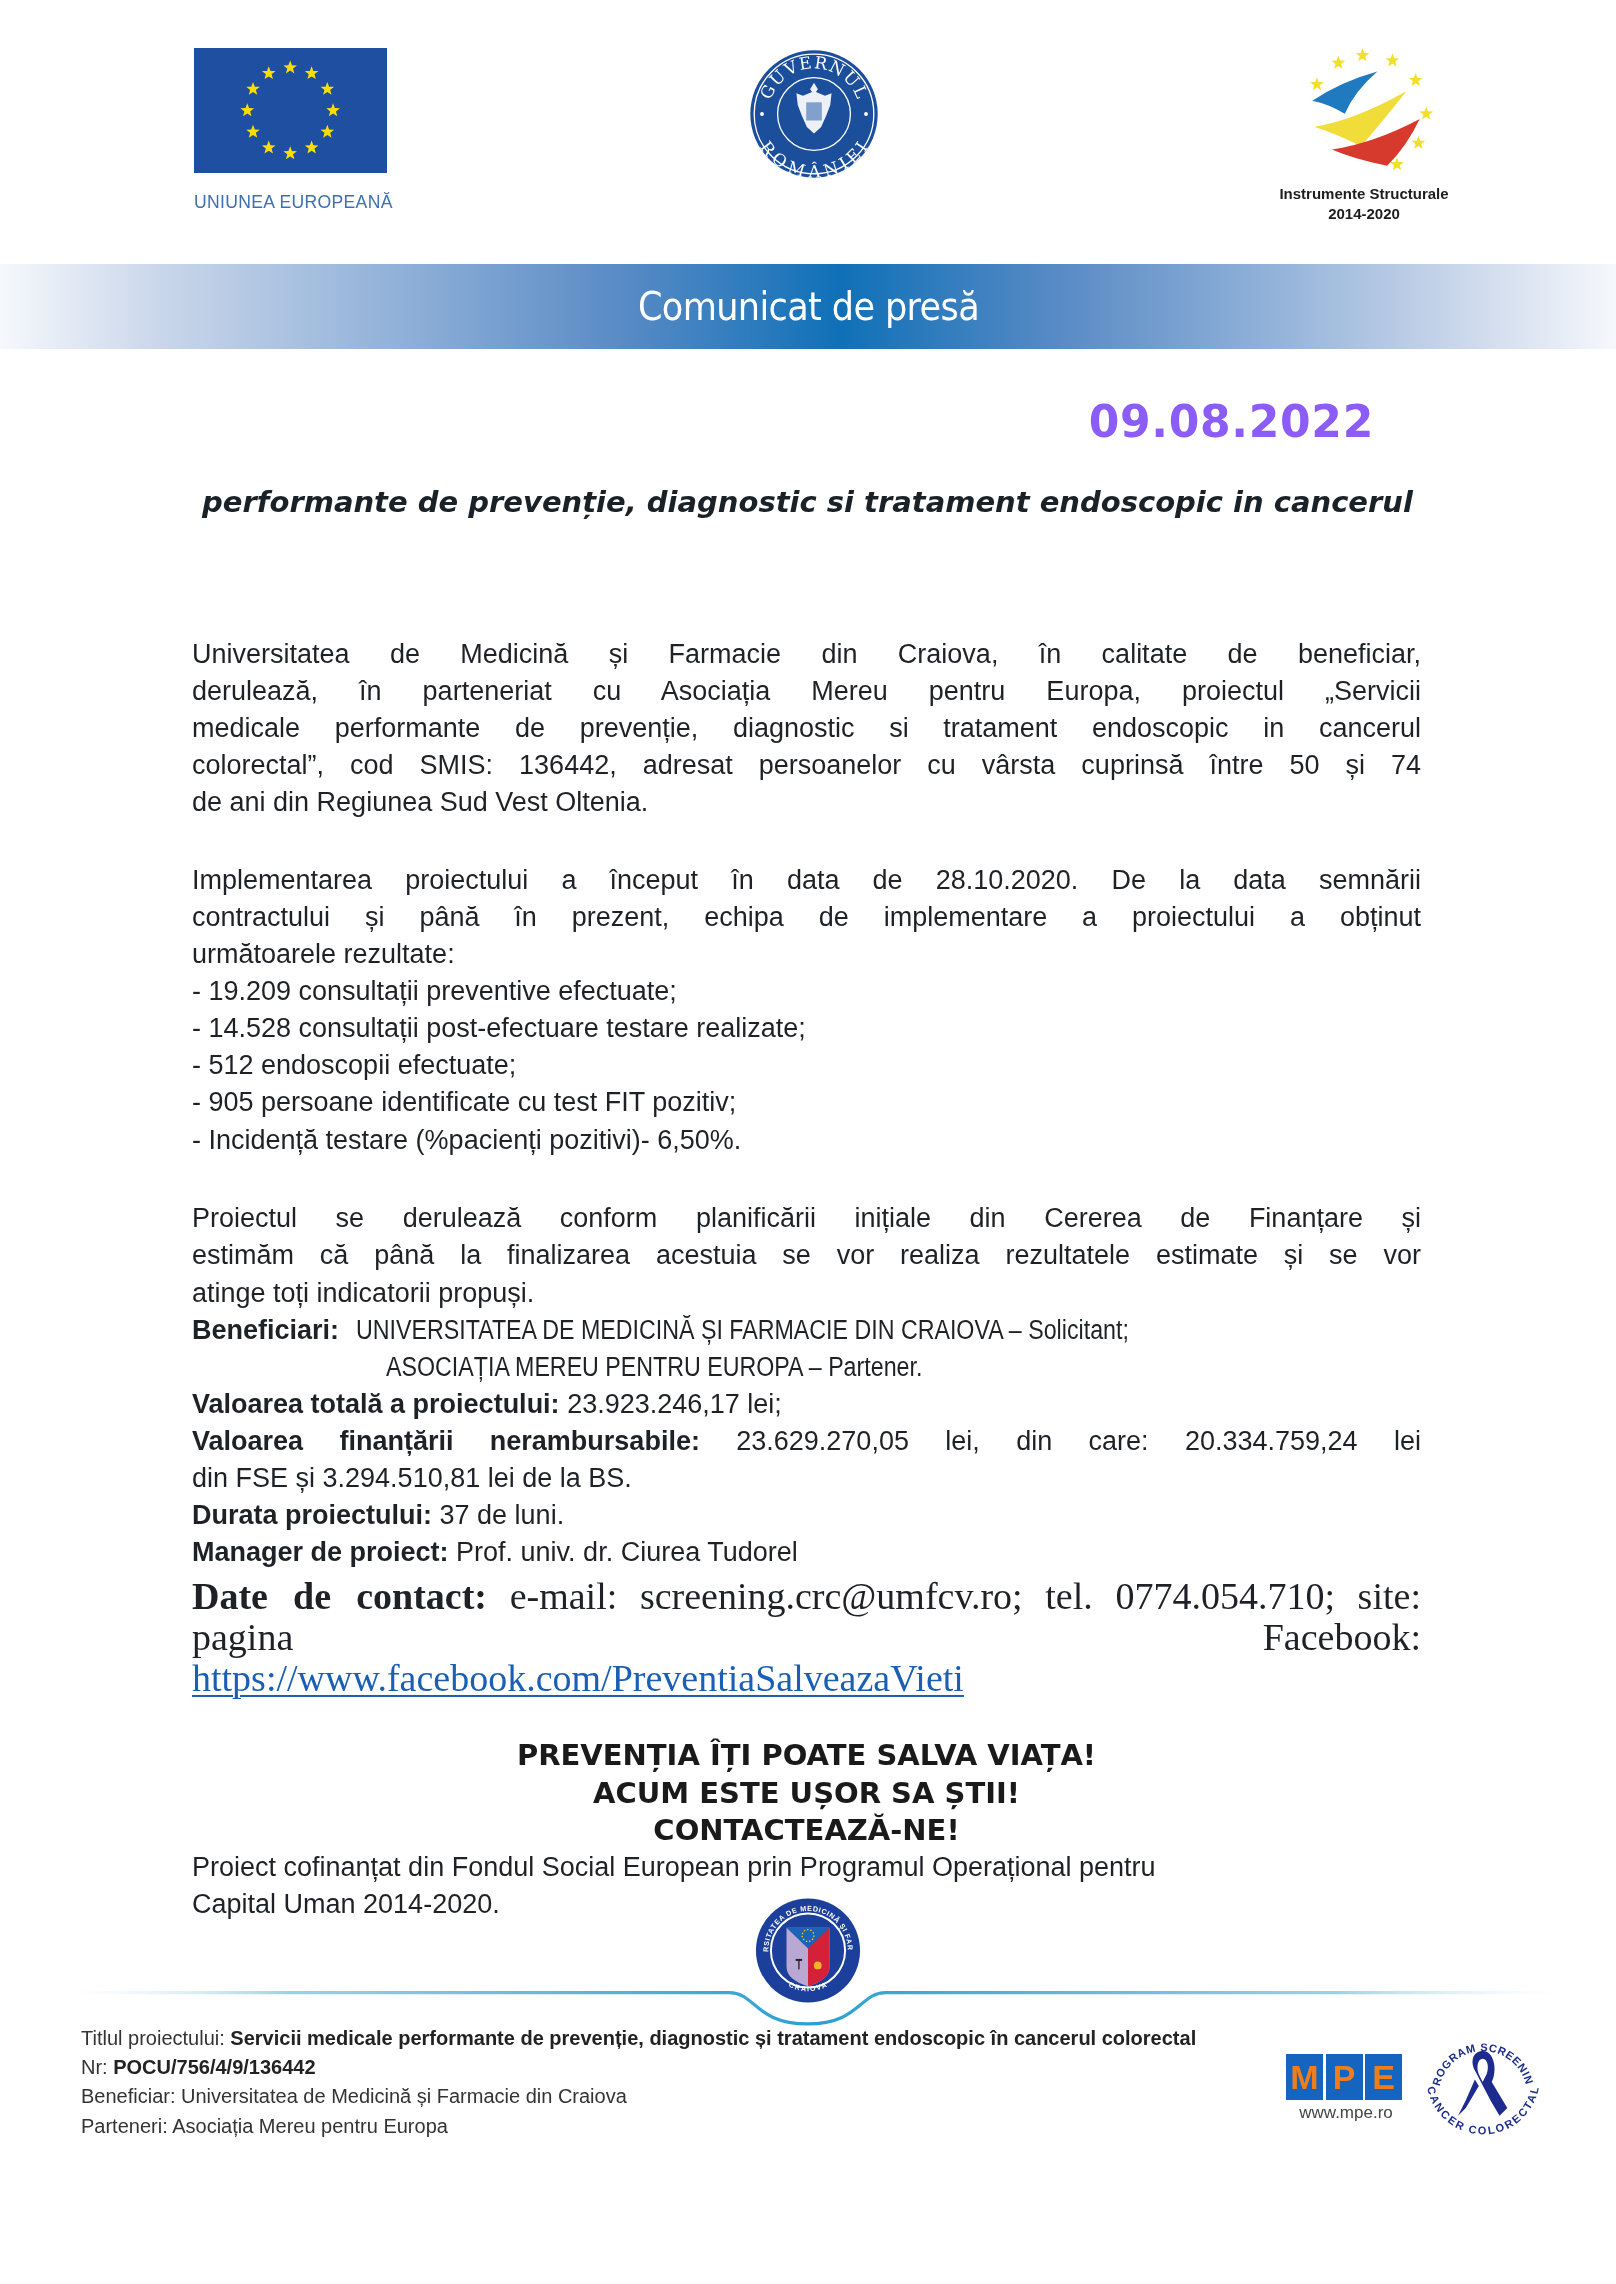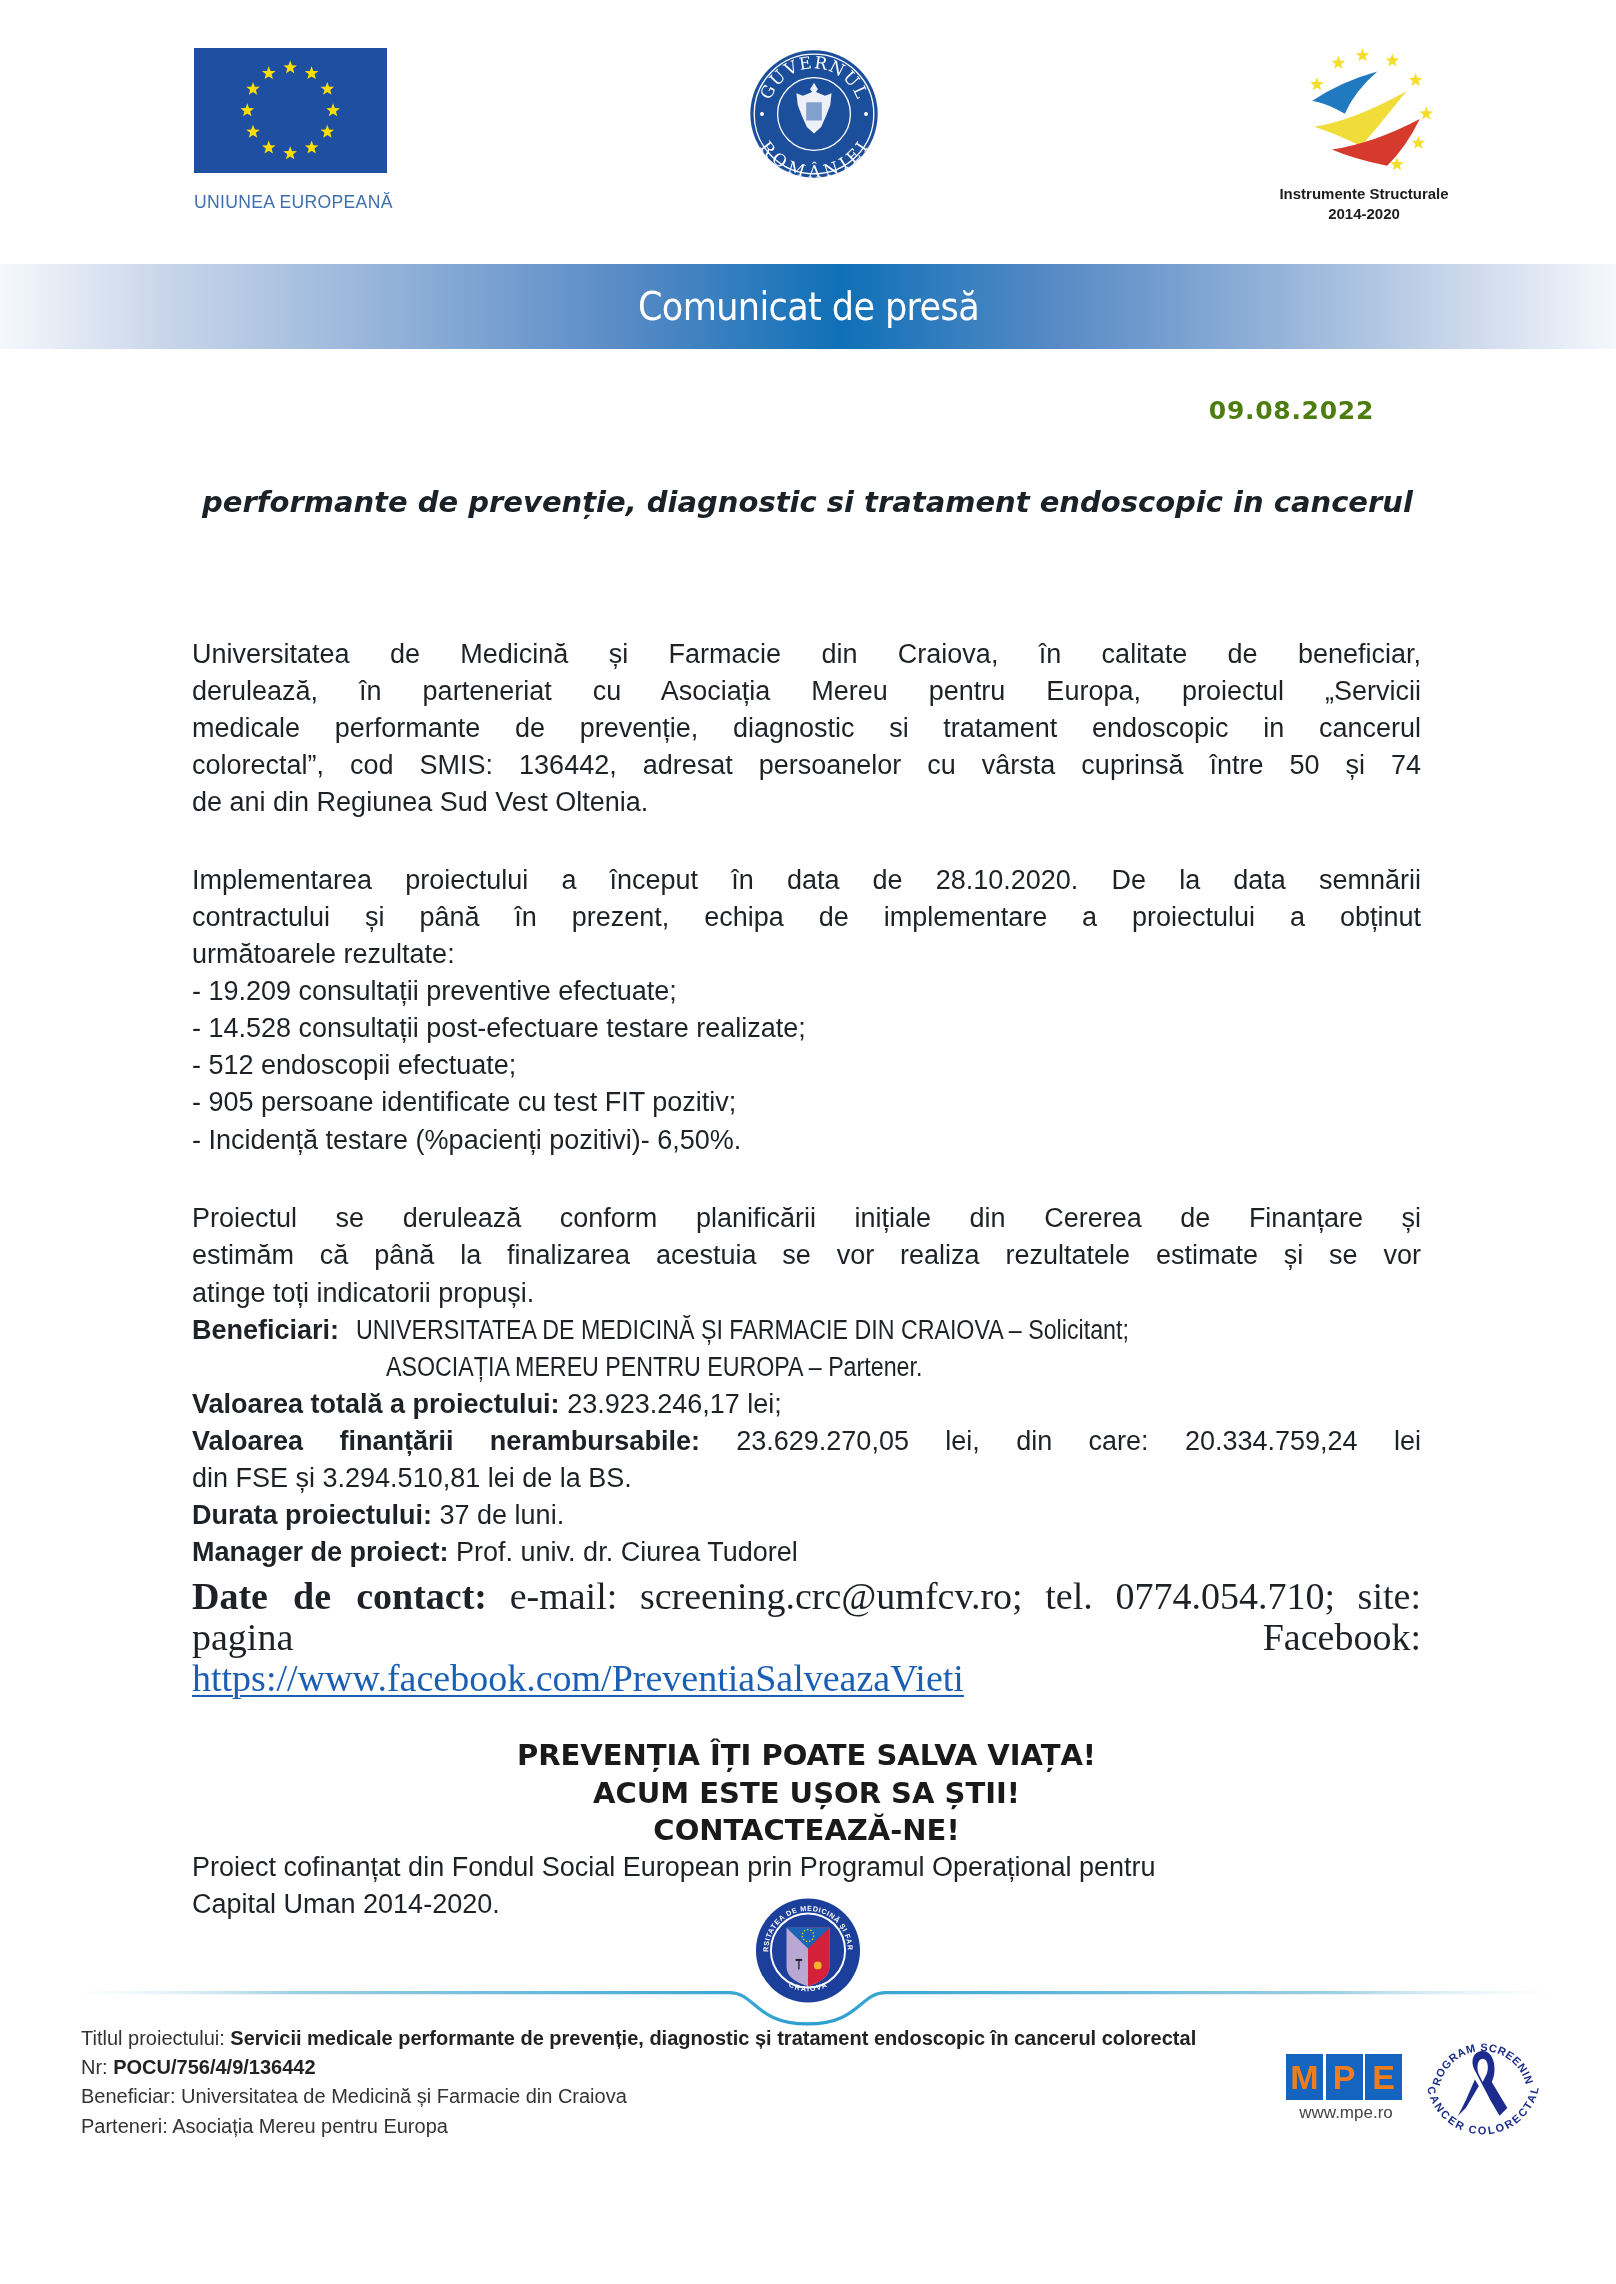--- a/index.html
+++ b/index.html
@@ -14,21 +14,21 @@
   .gov-seal svg, .si-logo svg, .umf-seal svg, .ribbon-logo svg { width: 100%; height: 100%; display: block; }
   .si-logo { left: 1296px; top: 42px; width: 140px; height: 137px; }
   .si-label { left: 1250px; top: 184px; width: 228px; text-align: center; font-family: "Liberation Sans", sans-serif; font-weight: bold; font-size: 15px; line-height: 19.5px; color: #1d1d1d; }
 
   
   .banner { left: 0; top: 264px; width: 1617px; height: 85px;
     background: linear-gradient(to right, #f6f8fc 0%, #c9d6ea 10%, #8fb0d8 25%, #5b8cc6 38%, #0f70b7 52%, #5b8cc6 66%, #8fb0d8 78%, #c9d6ea 90%, #f6f8fc 100%); }
   .banner-title { left: 0; top: 264px; width: 1617px; height: 85px; line-height: 85px; text-align: center; color: #ffffff; font-family: "DejaVu Sans", sans-serif; font-size: 39px; letter-spacing: -0.7px; transform: scaleX(0.9); }
 
   
-  .date { left: 1042px; top: 396px; width: 332px; text-align: right; font-family: "DejaVu Sans", sans-serif; font-weight: bold; font-size: 25px; color: #4d7c0f; letter-spacing: 0.7px; }
+  .date { left: 1042px; top: 396px; width: 332px; text-align: right; font-family: "DejaVu Sans", sans-serif; font-weight: bold; font-size: 44px; color: #8b5cf6; letter-spacing: 0.7px; }
 
   
   .title { left: 192px; top: 483px; width: 1231px; text-align: center; font-family: "DejaVu Sans", sans-serif; font-weight: bold; font-size: 29px; line-height: 38px; color: #1a2228; }
   .title i { font-style: italic; }
 
   
   .line { position: absolute; left: 192px; width: 1229px; font-family: Liberation Sans, sans-serif; font-size: 27px; line-height: 38px; white-space: nowrap; color: #1e2226; }
   .line.j { text-align: justify; text-align-last: justify; }
   .line b { font-weight: bold; }
   .cond { display: inline-block; transform-origin: left center; }

